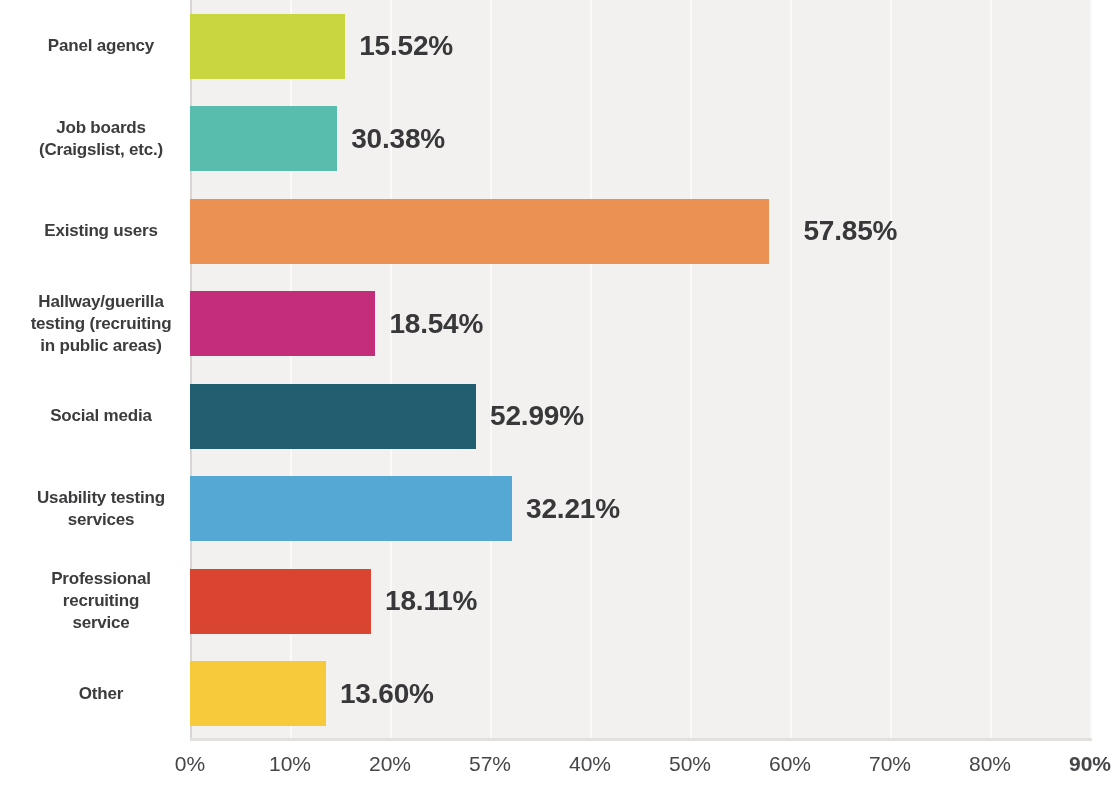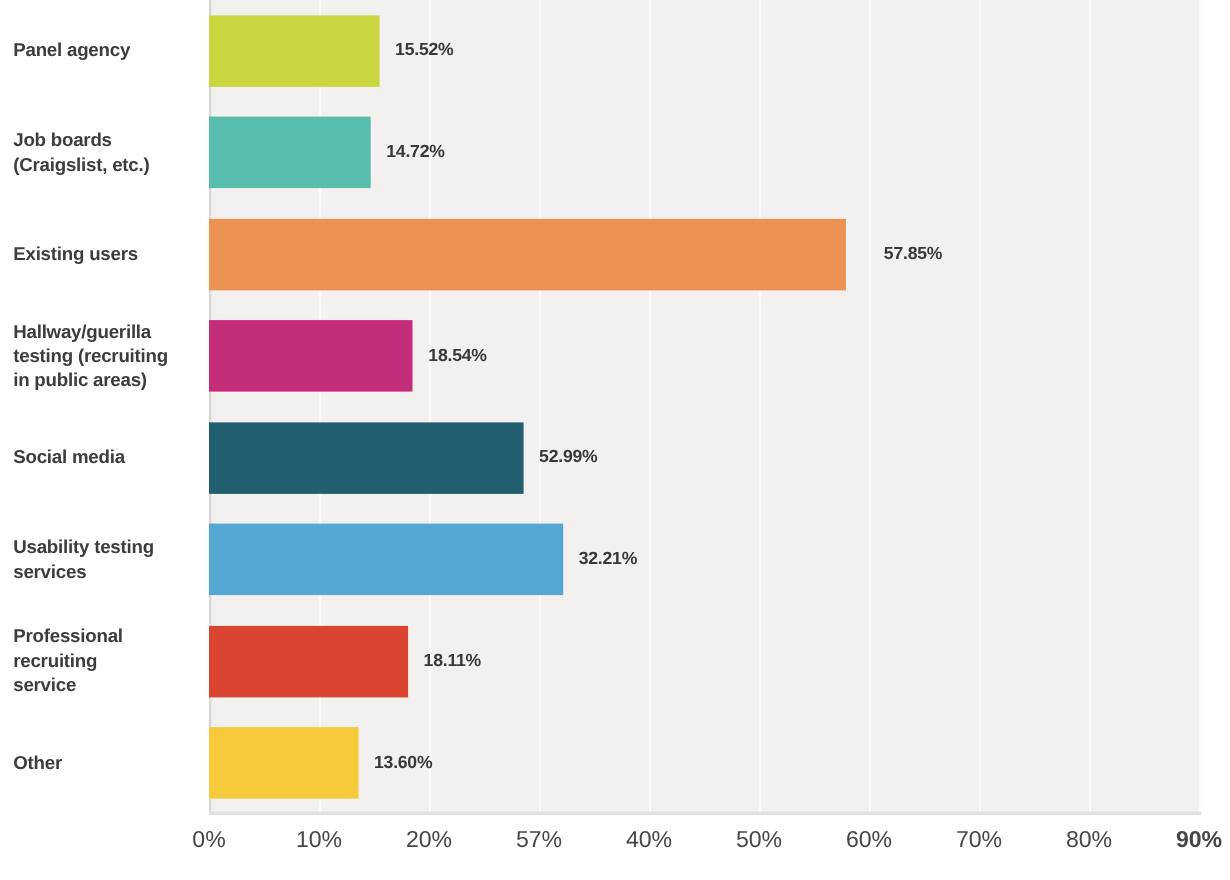--- a/index.html
+++ b/index.html
@@ -65,33 +65,33 @@
   .bar {
     position: absolute;
     left: 0;
     top: 0;
     height: 100%;
   }
   .bar-value {
     position: absolute;
     top: 50%;
     transform: translateY(-50%);
-    font-size: 16px;
+    font-size: 28px;
     font-weight: bold;
     color: #38383a;
     white-space: nowrap;
     letter-spacing: -0.2px;
   }
 
   
   .cat-label {
     position: absolute;
     right: 0;
     width: 178px;
-    text-align: left;
+    text-align: center;
     font-size: 17px;
     font-weight: bold;
     color: #3c3c3e;
     line-height: 22px;
     letter-spacing: -0.2px;
   }
   #cat-labels {
     position: absolute;
     left: 0;
     top: 0;
@@ -143,21 +143,21 @@
       <div class="gridline" style="left: 600px;"></div>
       <div class="gridline" style="left: 700px;"></div>
       <div class="gridline" style="left: 800px;"></div>
       <div class="gridline" style="left: 900px;"></div>
       <div class="bar-row" style="top: 13.75px; height: 65px;">
         <div class="bar" title="Panel agency: 15.52%" style="width: 155.2px; background: rgb(201, 214, 63);"></div>
         <div class="bar-value" style="left: 169.2px;">15.52%</div>
       </div>
       <div class="bar-row" style="top: 106.25px; height: 65px;">
         <div class="bar" title="Job boards (Craigslist, etc.): 14.72%" style="width: 147.2px; background: rgb(88, 189, 173);"></div>
-        <div class="bar-value" style="left: 161.2px;">14.72%</div>
+        <div class="bar-value" style="left: 161.2px;">30.38%</div>
       </div>
       <div class="bar-row" style="top: 198.75px; height: 65px;">
         <div class="bar" title="Existing users: 57.85%" style="width: 578.5px; background: rgb(234, 145, 83);"></div>
         <div class="bar-value" style="left: 592.5px; margin-left: 21px;">57.85%</div>
       </div>
       <div class="bar-row" style="top: 291.25px; height: 65px;">
         <div class="bar" title="Hallway/guerilla testing (soliciting in public areas): 18.54%" style="width: 185.4px; background: rgb(195, 45, 121);"></div>
         <div class="bar-value" style="left: 199.4px;">18.54%</div>
       </div>
       <div class="bar-row" style="top: 383.75px; height: 65px;">

